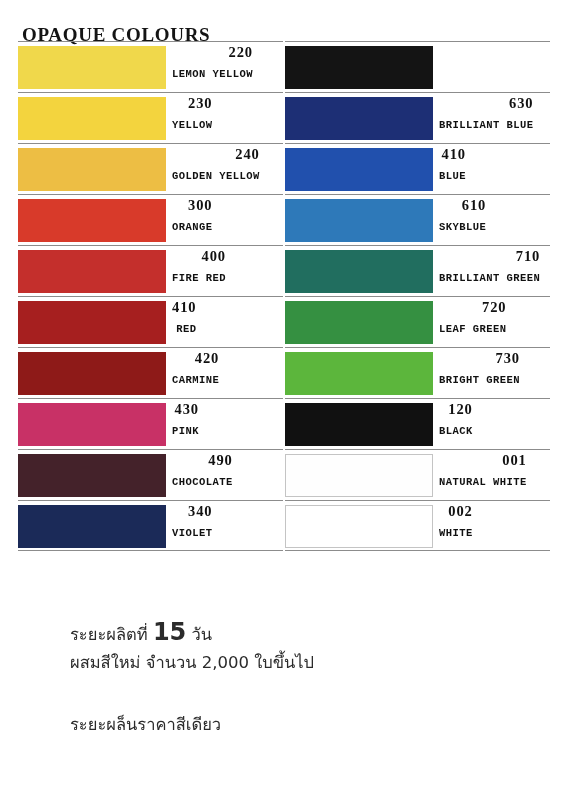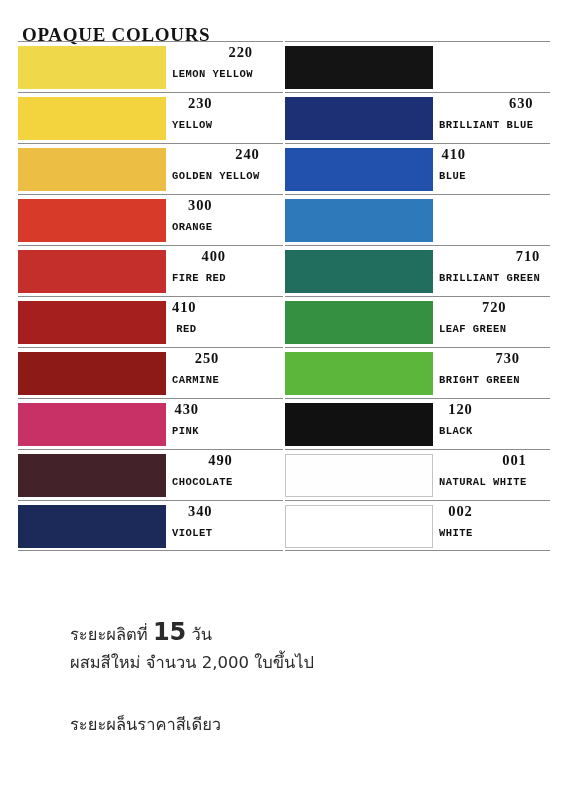--- a/index.html
+++ b/index.html
@@ -173,21 +173,21 @@
         <div class="swatch-row">
           <div class="swatch" style="background: rgb(166, 31, 31);"></div>
           <div class="labels">
             <div class="code">410</div>
             <div class="name">RED</div>
           </div>
         </div>
         <div class="swatch-row">
           <div class="swatch" style="background: rgb(142, 26, 24);"></div>
           <div class="labels">
-            <div class="code">250</div>
+            <div class="code">420</div>
             <div class="name">CARMINE</div>
           </div>
         </div>
         <div class="swatch-row">
           <div class="swatch" style="background: rgb(200, 49, 102);"></div>
           <div class="labels">
             <div class="code">430</div>
             <div class="name">PINK</div>
           </div>
         </div>
@@ -219,20 +219,24 @@
         </div>
         <div class="swatch-row">
           <div class="swatch" style="background: rgb(33, 80, 173);"></div>
           <div class="labels">
             <div class="code">410</div>
             <div class="name">BLUE</div>
           </div>
         </div>
         <div class="swatch-row">
           <div class="swatch" style="background: rgb(46, 121, 185);"></div>
+          <div class="labels">
+            <div class="code">610</div>
+            <div class="name">SKYBLUE</div>
+          </div>
         </div>
         <div class="swatch-row">
           <div class="swatch" style="background: rgb(33, 110, 95);"></div>
           <div class="labels">
             <div class="code">710</div>
             <div class="name">BRILLIANT GREEN</div>
           </div>
         </div>
         <div class="swatch-row">
           <div class="swatch" style="background: rgb(53, 144, 65);"></div>

